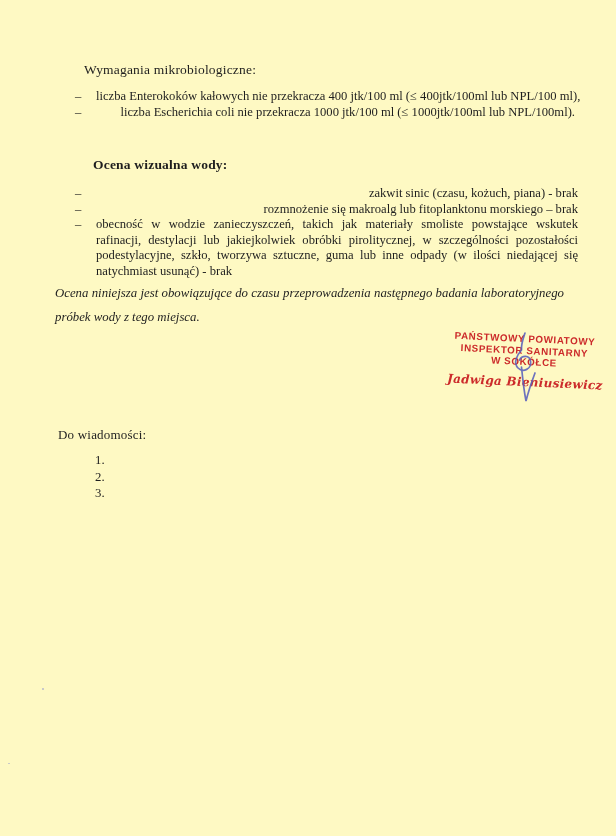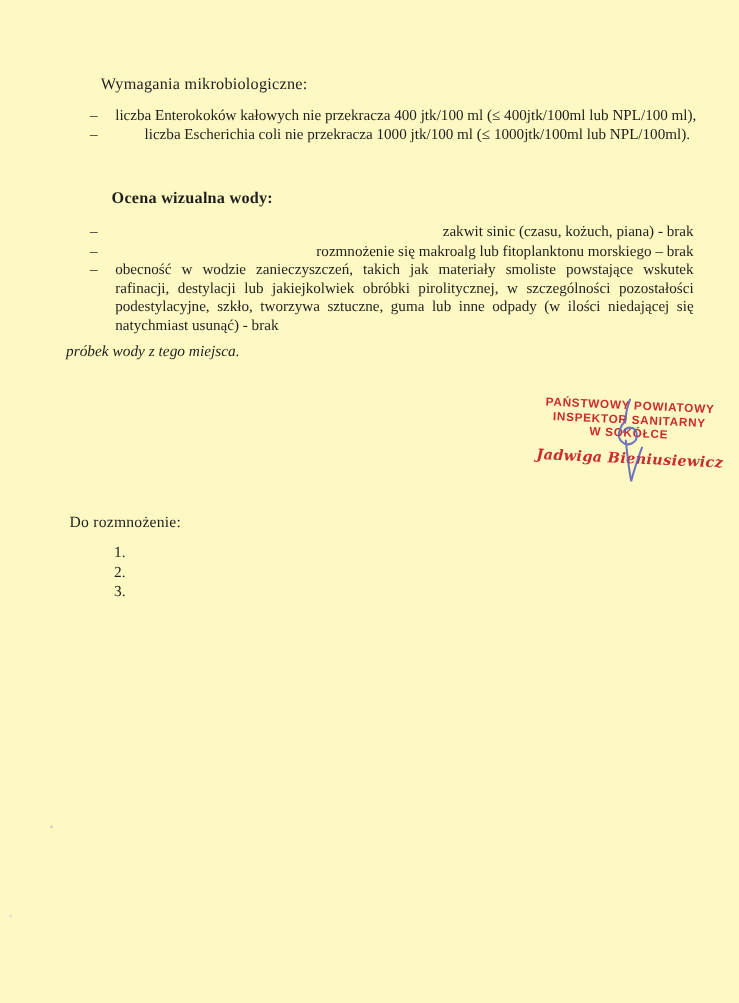--- a/index.html
+++ b/index.html
@@ -125,38 +125,39 @@
       <span class="dash">–</span>
       <span class="item-text nowrap">rozmnożenie się makroalg lub fitoplanktonu morskiego – brak</span>
     </div>
     <div class="dash-item">
       <span class="dash">–</span>
       <span class="item-text justify">obecność w wodzie zanieczyszczeń, takich jak materiały smoliste powstające wskutek rafinacji, destylacji lub jakiejkolwiek obróbki pirolitycznej, w szczególności pozostałości podestylacyjne, szkło, tworzywa sztuczne, guma lub inne odpady (w ilości niedającej się natychmiast usunąć) - brak</span>
     </div>
   </div>
 
   <div class="abs note" style="left:55px; top:282px; width:509px;">
+    <div class="note-line1">Ocena niniejsza jest obowiązujące do czasu przeprowadzenia następnego badania laboratoryjnego</div>
     <div class="note-line2">próbek wody z tego miejsca.</div>
   </div>
 
   <div class="abs stamp" style="left:448px; top:333px; color:#cc2b2b;">
     <div class="stamp-line">PAŃSTWOWY POWIATOWY</div>
     <div class="stamp-line">INSPEKTOR SANITARNY</div>
     <div class="stamp-line">W SOKÓŁCE</div>
     <div class="stamp-name">Jadwiga Bieniusiewicz</div>
   </div>
 
   <svg class="abs signature-svg" style="left:494px; top:331px;" width="62" height="74" viewBox="0 0 62 74">
     <g fill="none" stroke="#5a61bd" stroke-width="1.7" stroke-linecap="round" opacity="0.88">
       <path d="M31,2 C29,8 27,13 27.5,19 C23,24 19,32 24,37 C29,42 38,38 36.5,30 C35.5,24 28,24 25.5,29"></path>
       <path d="M27.5,36 C28.5,46 29.5,57 32,70 C34.5,60 38,50 41,42"></path>
     </g>
   </svg>
 
-  <div class="abs section-heading" style="left:58px; top:427px; font-size:13px;">Do rozmnożenie:</div>
+  <div class="abs section-heading" style="left:58px; top:427px; font-size:13px;">Do wiadomości:</div>
 
   <div class="abs num-list" style="left:95px; top:452px; width:470px;">
     <div class="num-item">
       <span class="num">1.</span>
     </div>
     <div class="num-item">
       <span class="num">2.</span>
     </div>
     <div class="num-item">
       <span class="num">3.</span>

